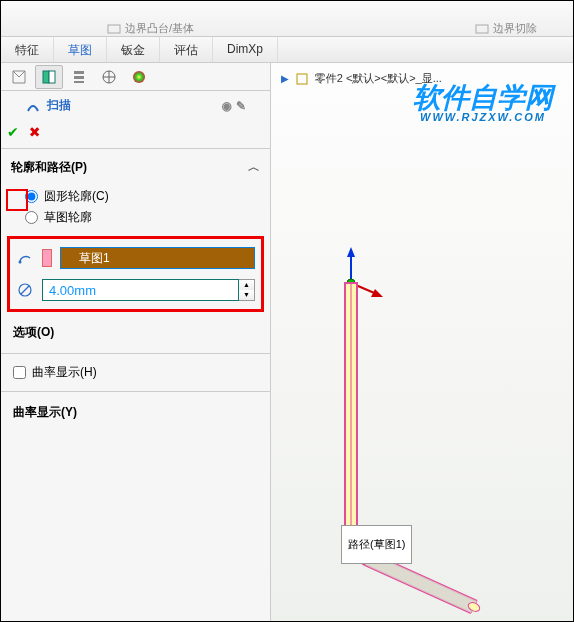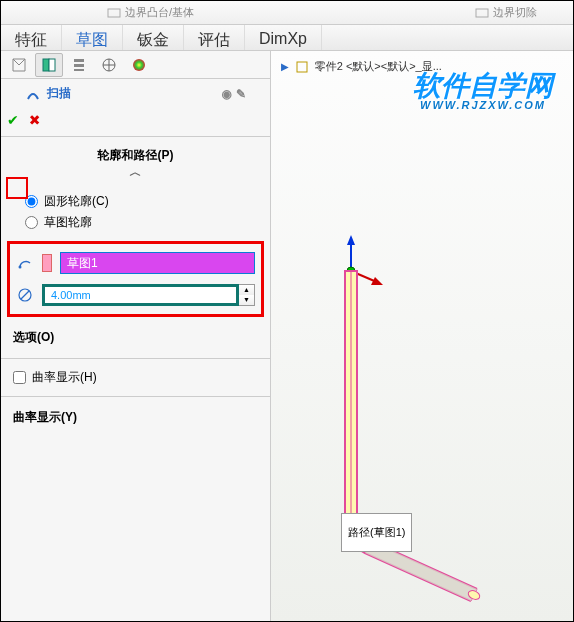--- a/index.html
+++ b/index.html
@@ -1,45 +1,45 @@
 <!DOCTYPE html>
 <html><head>
 <meta charset="utf-8">
 <style>
 * { box-sizing: border-box; margin: 0; padding: 0; font-family: "Microsoft YaHei", sans-serif; }
 body { width: 574px; height: 622px; background: #fff; position: relative; overflow: hidden; border: 1px solid #000; }
-.top-toolbar { height: 24px; background: linear-gradient(#fbfbfb,#efefef); border-bottom: 1px solid #ccc; display: flex; align-items: center; font-size: 11px; color: #888; }
+.top-toolbar { height: 36px; background: linear-gradient(#fbfbfb,#efefef); border-bottom: 1px solid #ccc; display: flex; align-items: flex-end; font-size: 11px; color: #888; }
 .top-toolbar .tb-item { display: flex; align-items: center; gap: 4px; padding: 0 16px; }
 .top-toolbar .tb-icon { width: 14px; height: 14px; display: inline-block; }
-.tabs { height: 26px; background: linear-gradient(#f9f9f9,#eaeaea); border-bottom: 1px solid #ccc; display: flex; font-size: 16px; }
+.tabs { height: 26px; background: linear-gradient(#f9f9f9,#eaeaea); border-bottom: 1px solid #ccc; display: flex; font-size: 12px; }
 .tab { padding: 5px 14px; border-right: 1px solid #ddd; color: #333; cursor: pointer; }
 .tab.active { color: #2a6cc8; }
 .content { display: flex; height: calc(622px - 24px - 26px); }
 .left-panel { width: 270px; background: #f6f6f6; border-right: 1px solid #ccc; display: flex; flex-direction: column; position: relative; }
 .panel-tabs { height: 28px; display: flex; align-items: center; padding: 2px 4px; gap: 2px; border-bottom: 1px solid #ccc; }
 .panel-tab { width: 28px; height: 24px; display: flex; align-items: center; justify-content: center; border: 1px solid transparent; cursor: pointer; }
 .panel-tab.active { background: #e8e8e8; border: 1px solid #bbb; border-radius: 2px; }
 .feature-header { display: flex; align-items: center; padding: 6px 24px; gap: 6px; font-size: 12px; font-weight: bold; color: #2a6cc8; }
 .feature-header .help { margin-left: auto; display: flex; gap: 4px; color: #888; }
 .confirm-row { display: flex; align-items: center; gap: 10px; padding: 4px 6px; }
 .check-icon { color: #0a0; font-size: 14px; cursor: pointer; }
 .x-icon { color: #d00; font-size: 14px; cursor: pointer; }
 .red-box-confirm { position: absolute; left: 5px; top: 126px; width: 22px; height: 22px; border: 2px solid #e00; pointer-events: none; }
 .divider { height: 1px; background: #ccc; margin: 4px 0; }
-.section-header { display: flex; align-items: center; justify-content: space-between; padding: 6px 10px; font-size: 12px; font-weight: bold; cursor: pointer; flex-direction: column; }
+.section-header { display: flex; align-items: center; justify-content: space-between; padding: 6px 10px; font-size: 12px; font-weight: bold; cursor: pointer; }
 .section-header .chevron { color: #666; }
 .radio-group { padding: 4px 24px; font-size: 12px; }
 .radio-item { display: flex; align-items: center; gap: 6px; padding: 2px 0; }
 .radio-item input { cursor: pointer; }
 .highlighted-section { margin: 4px 6px; padding: 8px 6px; border: 3px solid #e00; }
 .input-row { display: flex; align-items: center; gap: 8px; margin-bottom: 10px; }
 .input-row .icon-slot { width: 18px; height: 18px; display: flex; align-items: center; justify-content: center; }
-.path-field { flex: 1; height: 22px; background: #d946ef; color: #fff; font-size: 12px; padding: 0 6px; display: flex; align-items: center; border: 1px solid #0a7dd4; }
+.path-field { flex: 1; height: 22px; background: #a16207; color: #fff; font-size: 12px; padding: 0 18px; display: flex; align-items: center; border: 1px solid #0a7dd4; }
 .diameter-field { flex: 1; display: flex; }
-.diameter-field input { flex: 1; height: 22px; border: 3px solid #0f766e; background: #fff; font-size: 11px; padding: 0 6px; color: #0d97ff; }
+.diameter-field input { flex: 1; height: 22px; border: 1px solid #0f766e; background: #fff; font-size: 13px; padding: 0 6px; color: #0d97ff; }
 .spinner { width: 16px; display: flex; flex-direction: column; border: 1px solid #999; border-left: none; }
 .spinner div { flex: 1; font-size: 7px; text-align: center; line-height: 10px; cursor: pointer; background: linear-gradient(#fff,#eee); }
 .option-row { padding: 8px 12px; font-size: 12px; font-weight: bold; cursor: pointer; }
 .checkbox-row { display: flex; align-items: center; gap: 6px; padding: 6px 12px; font-size: 12px; }
 .viewport { flex: 1; background: linear-gradient(180deg,#fdfdfd 0%,#eef0ec 100%); position: relative; }
 .crumb { position: absolute; top: 8px; left: 10px; display: flex; align-items: center; gap: 6px; font-size: 11px; color: #333; }
 .crumb .play { color: #2a6cc8; font-size: 10px; }
 .watermark { position: absolute; top: 0px; right: 20px; font-size: 28px; font-weight: 900; color: #0d97ff; text-shadow: 1px 1px 0 #fff, -1px -1px 0 #fff; font-style: italic; text-align: center; line-height: 1; margin-top: 21px; }
 .watermark .sub { font-size: 11px; letter-spacing: 2px; color: #0b7acc; font-weight: bold; }
 .sketch { position: absolute; left: 50px; top: 180px; }

